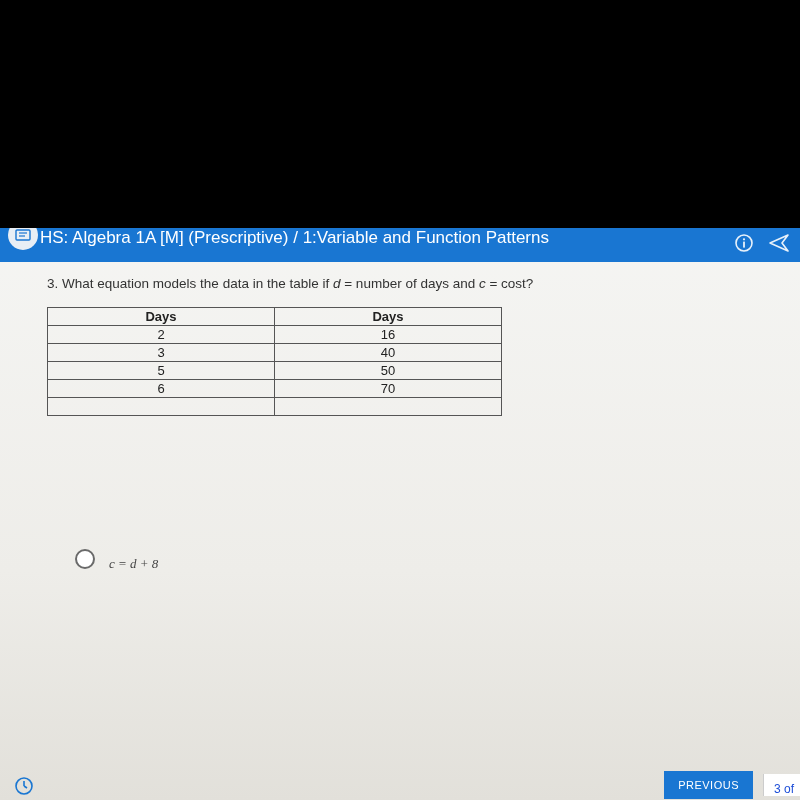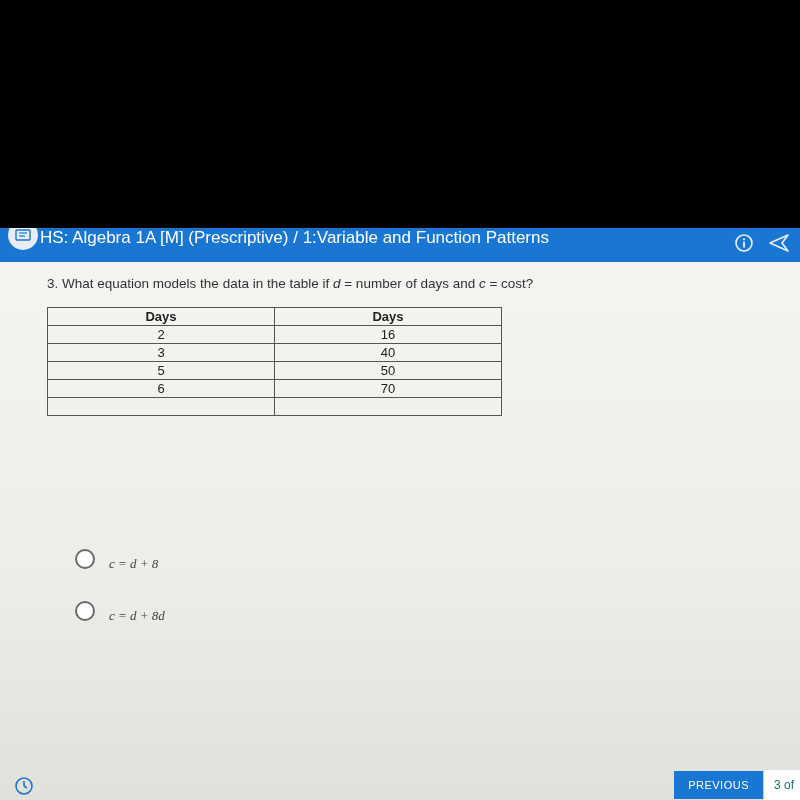--- a/index.html
+++ b/index.html
@@ -74,21 +74,21 @@
     text-align: center;
     font-weight: normal;
     height: 18px;
   }
   table.data th { font-weight: bold; }
   .options {
     margin-top: 130px;
     padding-left: 28px;
     display: flex;
     flex-direction: column;
-    gap: 26px;
+    gap: 40px;
   }
   .option {
     display: flex;
     align-items: center;
     gap: 14px;
   }
   .radio {
     width: 20px;
     height: 20px;
     border: 2px solid #6a6a6a;
@@ -103,35 +103,36 @@
     color: #444;
     padding-top: 10px;
   }
   .bottom-bar {
     position: absolute;
     bottom: 0;
     right: 0;
     display: flex;
     align-items: center;
     height: 30px;
+    gap: 10px;
   }
   .prev-btn {
     background: #1976d2;
     color: #fff;
     font-size: 11px;
     letter-spacing: 0.5px;
     padding: 8px 14px;
     display: flex;
     align-items: center;
   }
   .page-ind {
     background: #fff;
-    color: #0f766e;
+    color: #1d4ed8;
     font-size: 12px;
-    padding: 8px 6px 8px 10px;
+    padding: 8px 6px 0 10px;
     border-left: 1px solid #ccc;
   }
   .clock-icon {
     position: absolute;
     bottom: 4px;
     left: 14px;
     width: 20px;
     height: 20px;
     color: #1976d2;
   }
@@ -199,24 +200,20 @@
             <td>&nbsp;</td>
           </tr>
     </tbody>
       </table>
 
     <div class="options">
       <div class="option">
         <div class="radio"></div>
         <div class="option-label">c = d + 8</div>
       </div>
-      <div class="option">
-        <div class="radio"></div>
-        <div class="option-label">c = d + 8d</div>
-      </div>
     </div>
   </div>
 
   <span class="clock-icon">
     <svg width="20" height="20" viewBox="0 0 20 20">
         <circle cx="10" cy="10" r="8" fill="none" stroke="#1976d2" stroke-width="1.6"></circle>
         <line x1="10" y1="10" x2="10" y2="5" stroke="#1976d2" stroke-width="1.6"></line>
         <line x1="10" y1="10" x2="13" y2="12" stroke="#1976d2" stroke-width="1.6"></line>
       </svg>
   </span>

